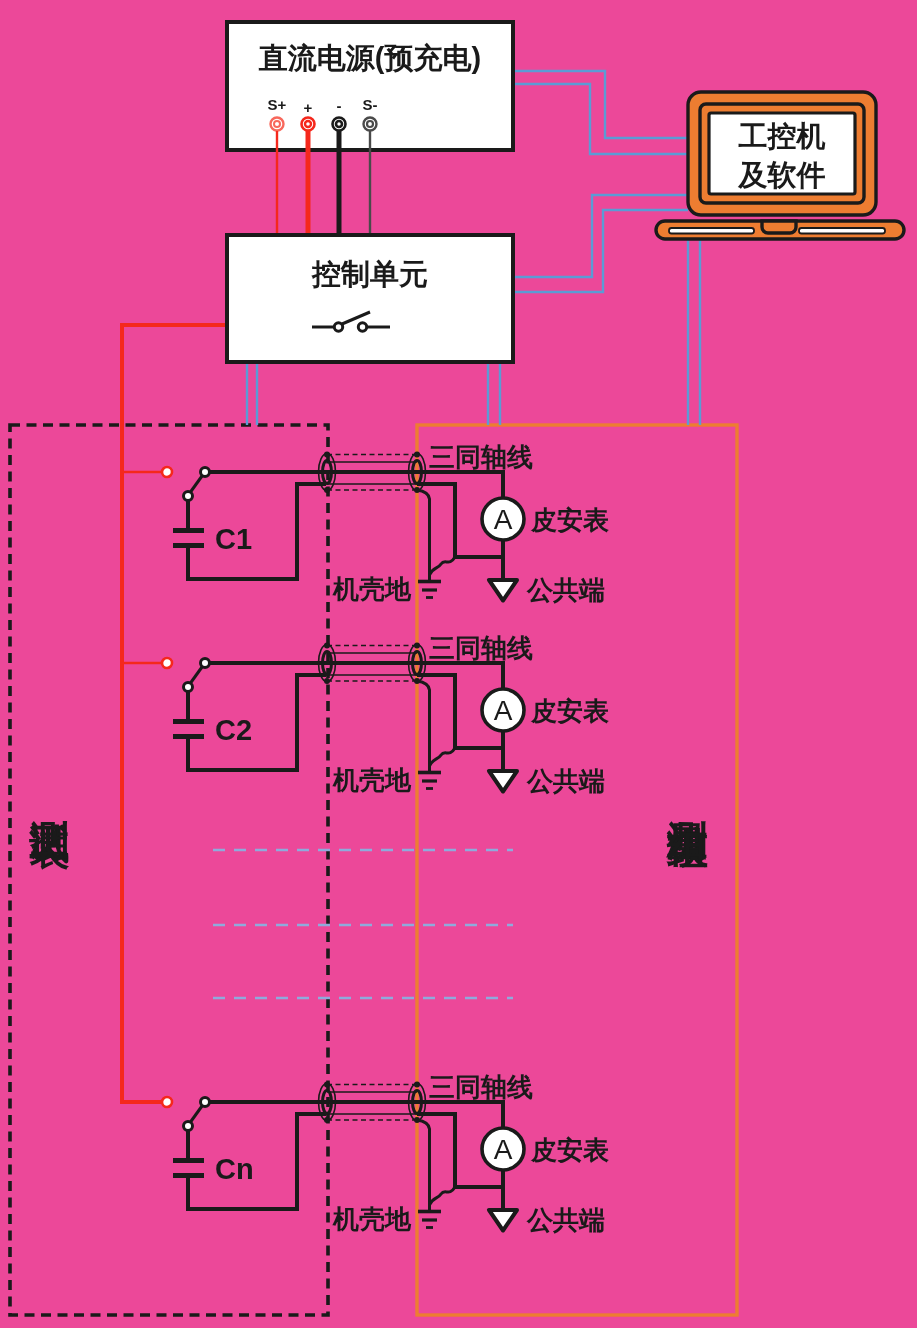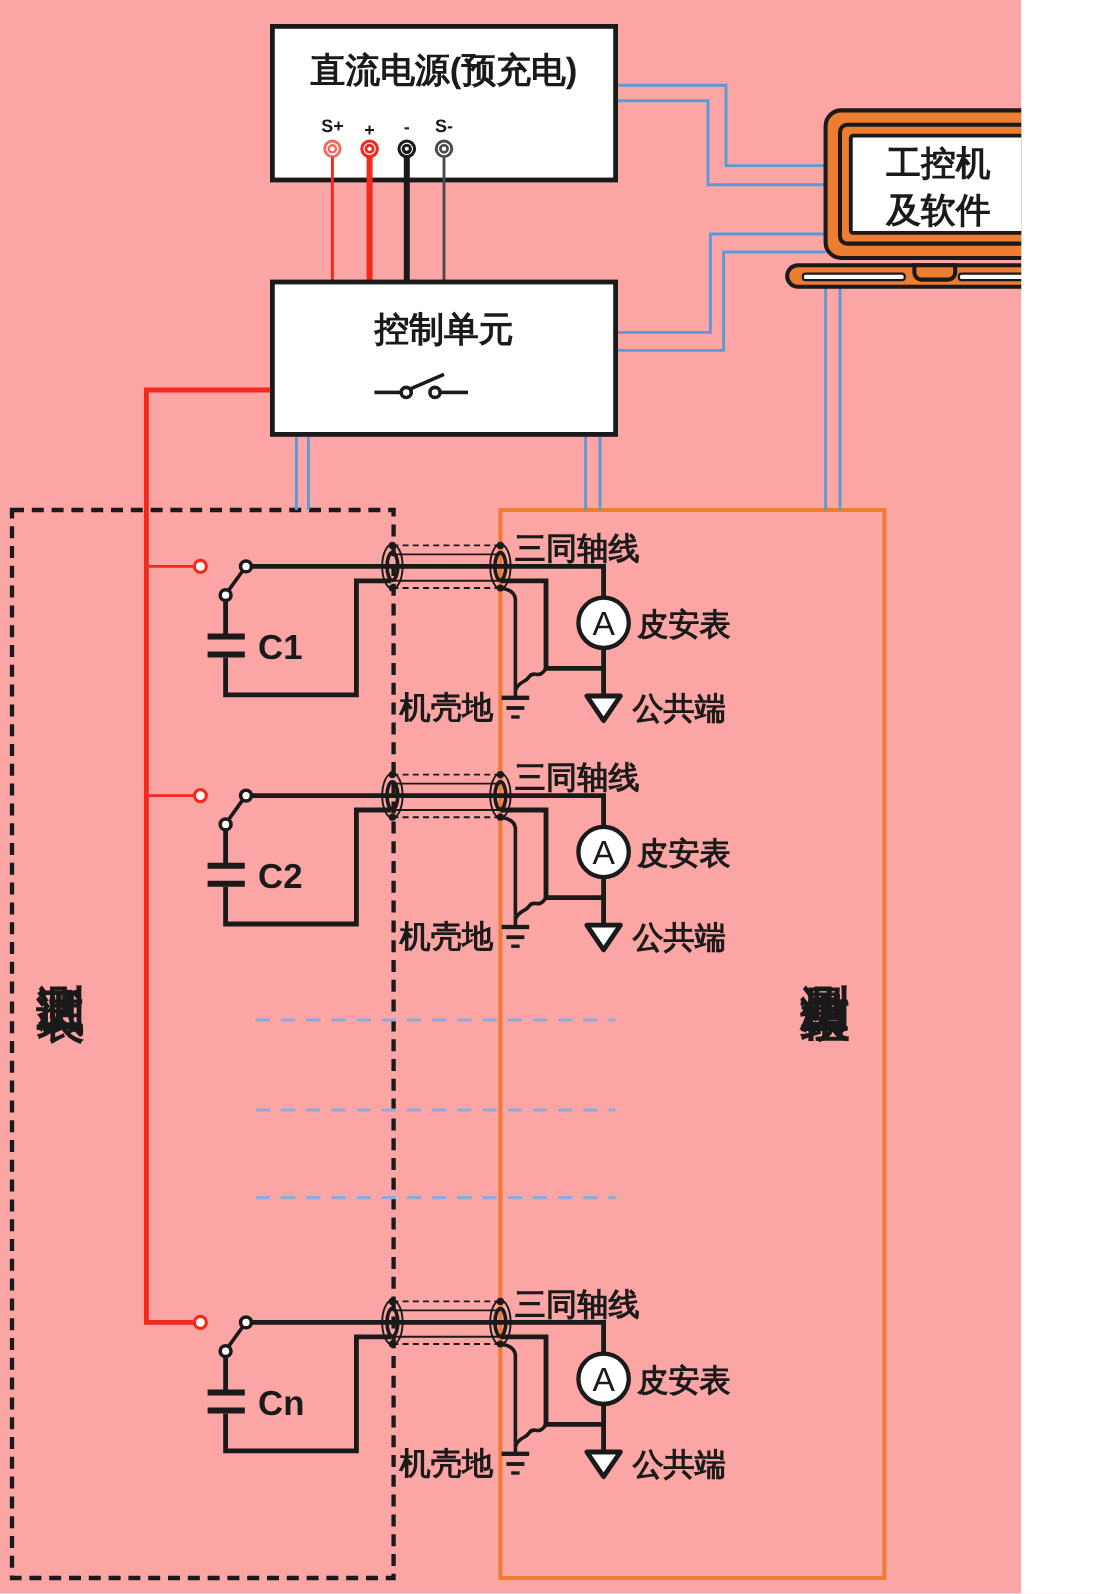--- a/index.html
+++ b/index.html
@@ -1,16 +1,16 @@
 <!DOCTYPE html>
 <html><head>
 <meta charset="utf-8">
 <style>
   html,body{margin:0;padding:0;background:#ffffff;}
-  #stage{position:relative;width:851px;height:1328px;background:#fca5a5;overflow:hidden;
+  #stage{position:relative;width:917px;height:1328px;background:#ec4899;overflow:hidden;
          font-family:"Liberation Sans",sans-serif;}
   #diagram{position:absolute;left:0;top:0;}
   
   .k4{stroke:#1a1a1a;stroke-width:4;fill:none}
   .k5{stroke:#1a1a1a;stroke-width:5;fill:none}
   .k3{stroke:#1a1a1a;stroke-width:3;fill:none}
   .thin{stroke:#1a1a1a;stroke-width:1.6;fill:none}
   .cdash{stroke:#1a1a1a;stroke-width:1.6;fill:none;stroke-dasharray:5 3.5}
   .red4{stroke:#f5281c;stroke-width:4;fill:none}
   .red2{stroke:#f5281c;stroke-width:2.4;fill:none}

